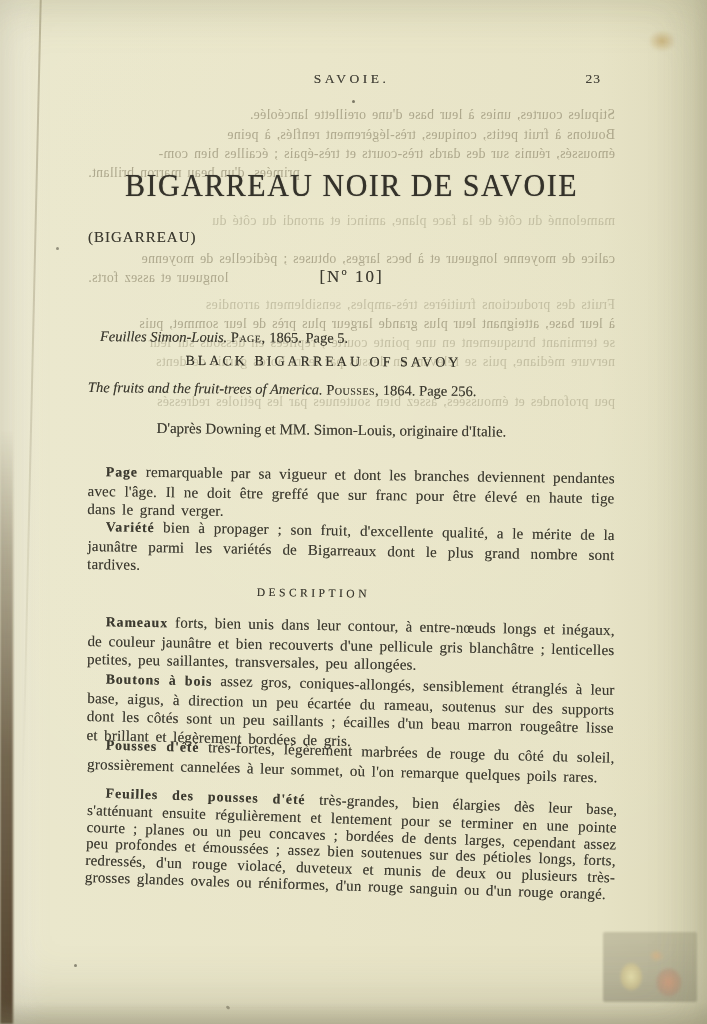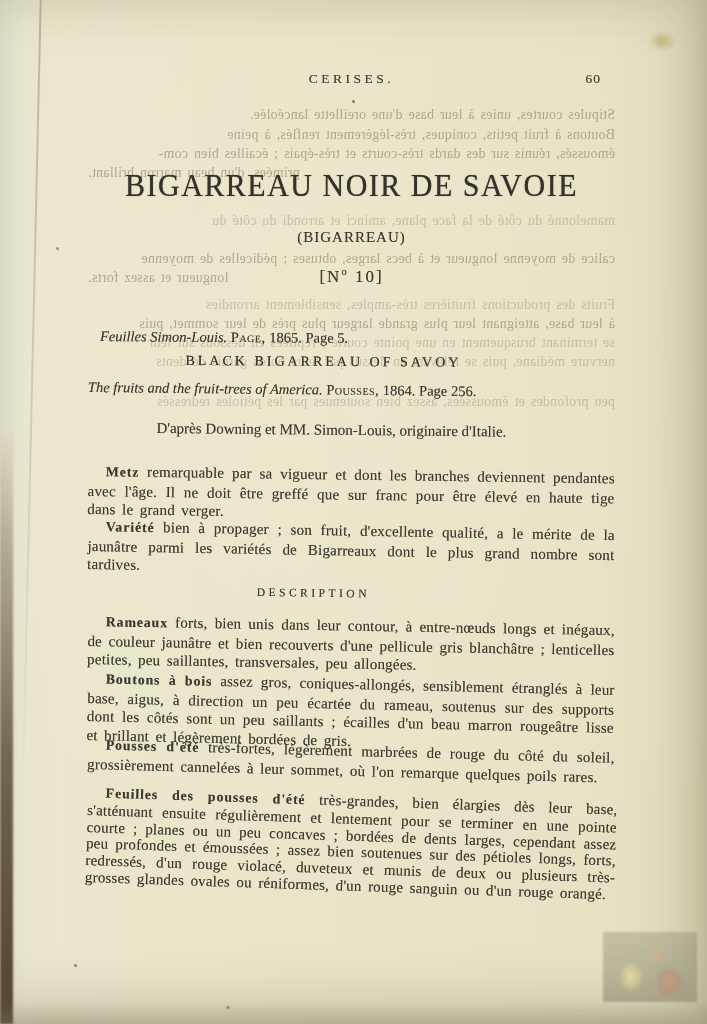--- a/index.html
+++ b/index.html
@@ -56,21 +56,21 @@
   
   .text-col { position: absolute; left: 88px; top: 0; width: 527px; z-index: 3;
     text-shadow: 0 0 0.5px rgba(58,56,46,0.55); }
   .block { position: absolute; left: 0; width: 100%; transform-origin: left top; }
 
   .running-head { top: 71px; text-align: center; font-size: 13.5px; letter-spacing: 3.5px; color: #45433a; }
   .page-number { position: absolute; right: 14px; top: 0; letter-spacing: 1px; }
 
   .main-title { top: 167px; text-align: center; font-size: 30px; letter-spacing: 1.5px;
     color: #34322a; text-shadow: 0 0 0.8px rgba(50,48,40,0.8); transform: scaleY(1.08); }
-  .subtitle   { top: 229px; text-align: center; font-size: 15px; letter-spacing: 1px; }
+  .subtitle   { top: 229px; text-align: left; font-size: 15px; letter-spacing: 1px; }
   .catalog-no { top: 266px; text-align: center; font-size: 17px; letter-spacing: 2px; }
   .catalog-no sup { font-size: 62%; vertical-align: super; }
 
   .cite1 { top: 328px; font-size: 14.5px; padding-left: 12px; transform: rotate(0.4deg); }
   .cite  i { font-style: italic; }
   .sc { font-variant: small-caps; letter-spacing: 0.5px; }
   .synonym-title { top: 352px; text-align: center; font-size: 14px; letter-spacing: 3px;
     color: #34322a; transform: rotate(0.4deg); left: -28px; }
   .cite2 { top: 379px; font-size: 14.5px; transform: rotate(0.6deg); }
 
@@ -121,39 +121,39 @@
     <div class="bleed dim" style="top:297px;">Fruits des productions fruitières très-amples, sensiblement arrondies</div>
     <div class="bleed" style="top:316px;">à leur base, atteignant leur plus grande largeur plus près de leur sommet, puis</div>
     <div class="bleed dim" style="top:335px;">se terminant brusquement en une pointe courte ; repliées en dessous sur leur</div>
     <div class="bleed dim" style="top:354px;">nervure médiane, puis se relevant en dessus par leurs bords garnis de dents</div>
     <div class="bleed dim" style="top:394px;">peu profondes et émoussées, assez bien soutenues par les pétioles redressés</div>
   </div>
 
   <div class="text-col">
 
     <div class="block running-head">
-      <span>CERISES.</span>
-      <span class="page-number">60</span>
+      <span>SAVOIE.</span>
+      <span class="page-number">23</span>
     </div>
 
     <h1 class="block main-title" style="margin:0; font-weight:normal;">BIGARREAU NOIR DE SAVOIE</h1>
 
     <div class="block subtitle">(BIGARREAU)</div>
 
     <div class="block catalog-no"><span>[N</span><sup>o</sup><span> 10]</span></div>
 
     <div class="block cite cite1"><i>Feuilles Simon-Louis.</i> <span class="sc">Page,</span><span> 1865. Page 5.</span></div>
 
     <div class="block synonym-title">BLACK BIGARREAU OF SAVOY</div>
 
     <div class="block cite cite2"><i>The fruits and the fruit-trees of America.</i> <span class="sc">Pousses,</span><span> 1864. Page 256.</span></div>
 
     <div class="block attribution">D'après Downing et MM. Simon-Louis, originaire d'Italie.</div>
 
-    <p class="block para p-arbre" style="margin:0;"><span class="lead">Metz</span><span> remarquable par sa vigueur et dont les branches deviennent pendantes avec l'âge. Il ne doit être greffé que sur franc pour être élevé en haute tige dans le grand verger.</span></p>
+    <p class="block para p-arbre" style="margin:0;"><span class="lead">Page</span><span> remarquable par sa vigueur et dont les branches deviennent pendantes avec l'âge. Il ne doit être greffé que sur franc pour être élevé en haute tige dans le grand verger.</span></p>
 
     <p class="block para p-variete" style="margin:0;"><span class="lead">Variété</span><span> bien à propager ; son fruit, d'excellente qualité, a le mérite de la jaunâtre parmi les variétés de Bigarreaux dont le plus grand nombre sont tardives.</span></p>
 
     <h2 class="block desc-head" style="margin:0; font-weight:normal;">DESCRIPTION</h2>
 
     <p class="block para p-rameaux" style="margin:0;"><span class="lead">Rameaux</span><span> forts, bien unis dans leur contour, à entre-nœuds longs et inégaux, de couleur jaunâtre et bien recouverts d'une pellicule gris blanchâtre ; lenticelles petites, peu saillantes, transversales, peu allongées.</span></p>
 
     <p class="block para p-boutons" style="margin:0;"><span class="lead">Boutons à bois</span><span> assez gros, coniques-allongés, sensiblement étranglés à leur base, aigus, à direction un peu écartée du rameau, soutenus sur des supports dont les côtés sont un peu saillants ; écailles d'un beau marron rougeâtre lisse et brillant et légèrement bordées de gris.</span></p>
 
     <p class="block para p-pousses" style="margin:0;"><span class="lead">Pousses d'été</span><span> très-fortes, légèrement marbrées de rouge du côté du soleil, grossièrement cannelées à leur sommet, où l'on remarque quelques poils rares.</span></p>

